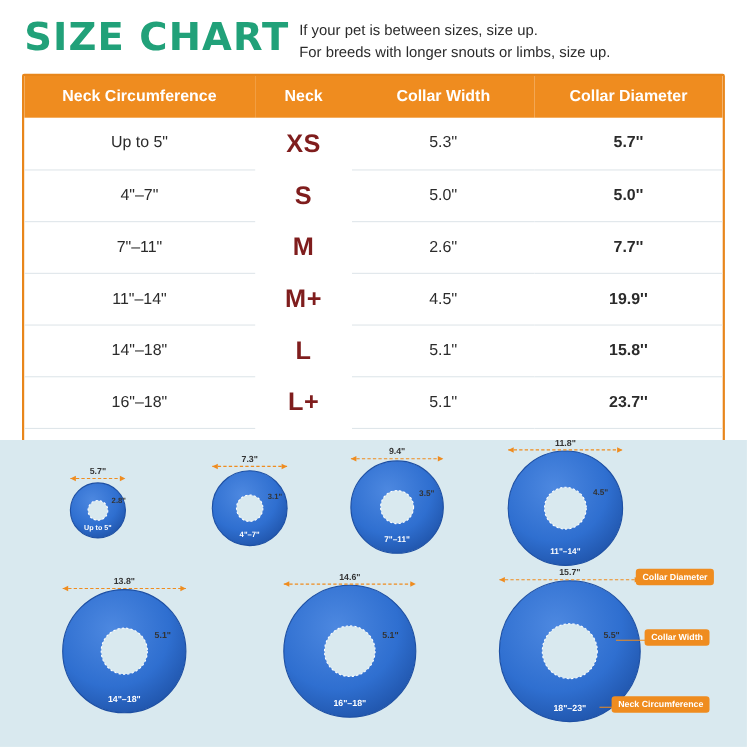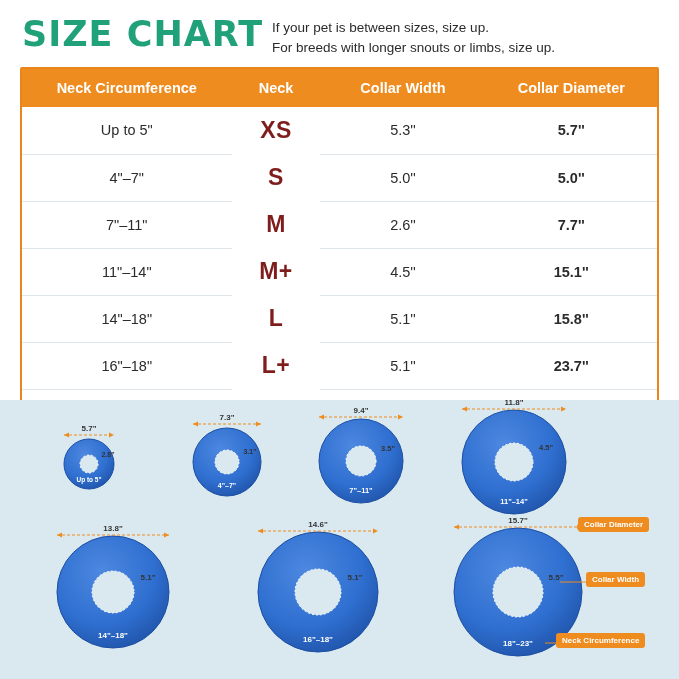--- a/index.html
+++ b/index.html
@@ -145,21 +145,21 @@
       <tr>
         <td class="col-neck">7"–11"</td>
         <td class="col-size">M</td>
         <td class="col-width">2.6''</td>
         <td class="col-diam">7.7''</td>
       </tr>
       <tr>
         <td class="col-neck">11"–14"</td>
         <td class="col-size">M+</td>
         <td class="col-width">4.5''</td>
-        <td class="col-diam">15.1''</td>
+        <td class="col-diam">19.9''</td>
       </tr>
       <tr>
         <td class="col-neck">14"–18"</td>
         <td class="col-size">L</td>
         <td class="col-width">5.1''</td>
         <td class="col-diam">15.8''</td>
       </tr>
       <tr>
         <td class="col-neck">16"–18"</td>
         <td class="col-size">L+</td>

